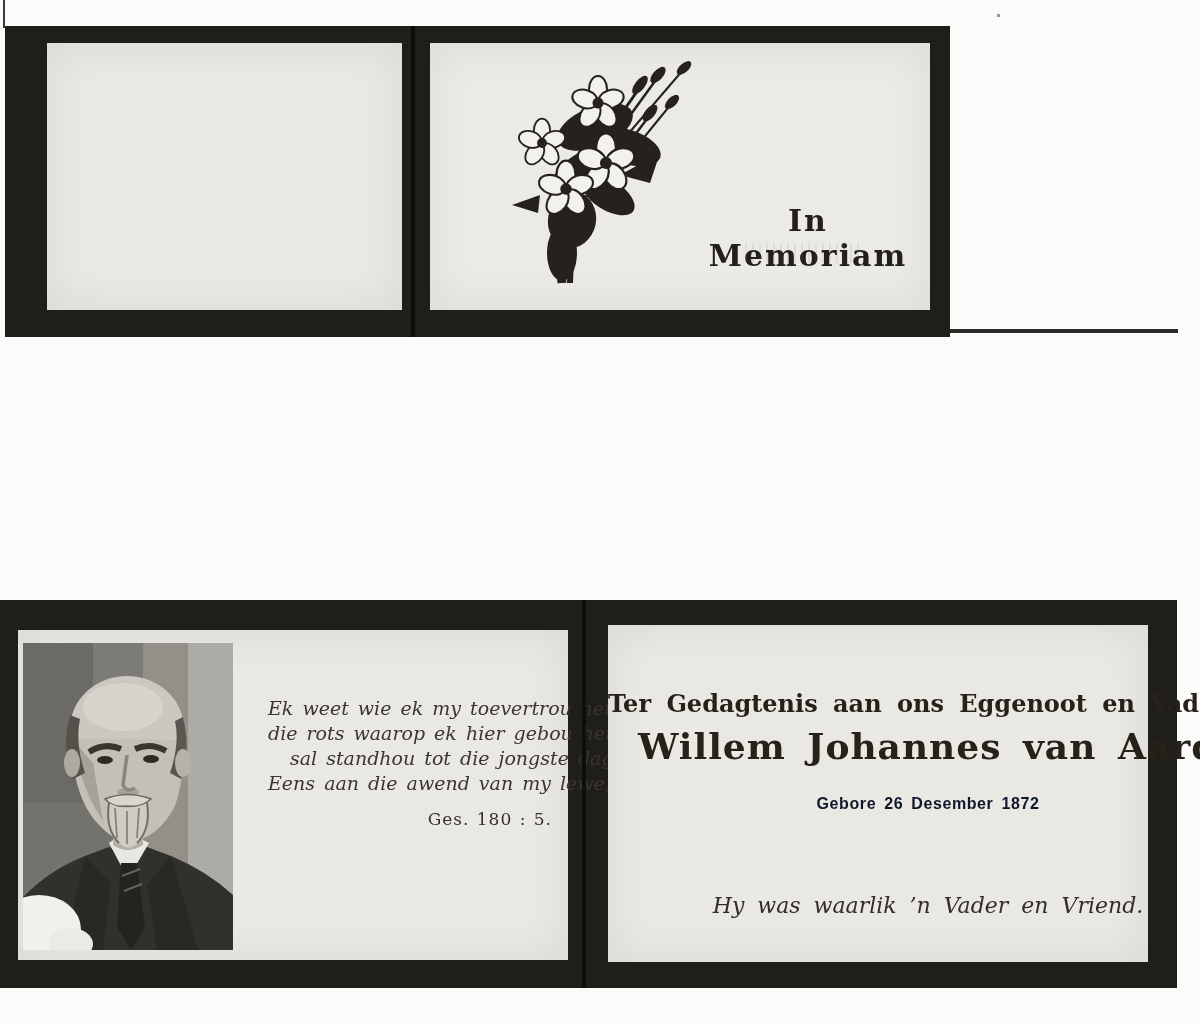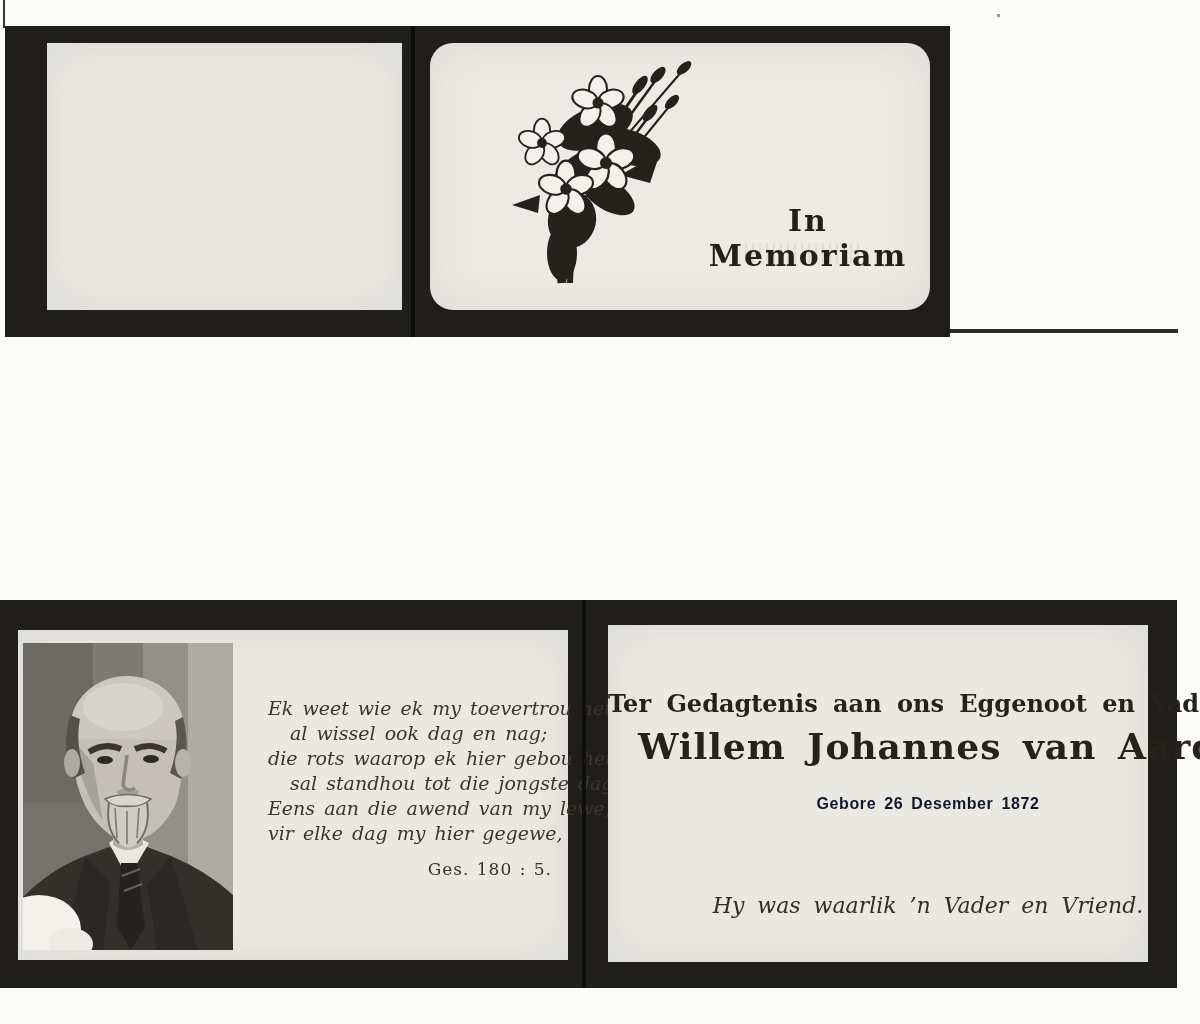--- a/index.html
+++ b/index.html
@@ -13,21 +13,21 @@
   .scan{position:absolute;left:0;top:0;width:1200px;height:1024px;}
 
   
   .card{position:absolute;background:#201e1b;}
   .panel{position:absolute;background:#e9e8e3;box-shadow:inset 0 0 45px rgba(40,35,25,.07);}
   .crease{position:absolute;top:0;bottom:0;width:4px;background:#0c0b0a;opacity:.85;}
 
   
   .card.outside{left:5px;top:26px;width:945px;height:311px;}
   .outside-left{left:42px;top:17px;width:355px;height:267px;}
-  .outside-right{left:425px;top:17px;width:500px;height:267px;background:#ebeae5;border-radius:23px;}
+  .outside-right{left:425px;top:17px;width:500px;height:267px;background:#ebeae5;}
   .crease-outside{left:406px;}
   .floral{position:absolute;left:70px;top:12px;}
   .in-memoriam{
     position:absolute;left:258px;top:160px;width:240px;
     font-size:30px;font-weight:bold;letter-spacing:2px;
     color:#221f1a;text-align:center;
   }
   .ghost-smudge{
     position:absolute;left:315px;top:200px;width:115px;height:20px;
     background:repeating-linear-gradient(90deg, rgba(96,92,84,.22) 0 2px, rgba(0,0,0,0) 2px 7px);
@@ -189,25 +189,23 @@
         <path d="M86 160 Q82 186 96 200 Q105 209 115 200 Q128 186 124 160 Q104 170 86 160 Z" fill="#cfccc4"></path>
         <path d="M92 165 L94 195 M104 168 L104 201 M116 165 L114 195" stroke="#756f66" stroke-width="1.8" opacity="0.8"></path>
         <path d="M86 160 Q82 186 96 200 M124 160 Q128 186 114 200" stroke="#4d4840" stroke-width="2" fill="none" opacity="0.7"></path>
 
         <ellipse cx="16" cy="286" rx="42" ry="34" fill="#f2f0ea"></ellipse>
         <ellipse cx="48" cy="301" rx="22" ry="16" fill="#eceae4"></ellipse>
       </svg>
 
       <div class="poem">
         <div class="poem-line">Ek weet wie ek my toevertrou het</div>
-        <div class="poem-line ind">al wissel ook dag en nag;</div>
         <div class="poem-line">die rots waarop ek hier gebou het,</div>
         <div class="poem-line ind">sal standhou tot die jongste dag.</div>
         <div class="poem-line">Eens aan die awend van my lewe,</div>
-        <div class="poem-line">vir elke dag my hier gegewe,</div>
         <div class="poem-citation">Ges. 180 : 5.</div>
       </div>
     </div>
 
     <div class="crease crease-inside"></div>
 
     <div class="panel inside-right">
       <div class="dedication">Ter Gedagtenis aan ons Eggenoot en Vader</div>
       <div class="deceased-name">Willem Johannes van Aardt</div>
       <div class="dates">

